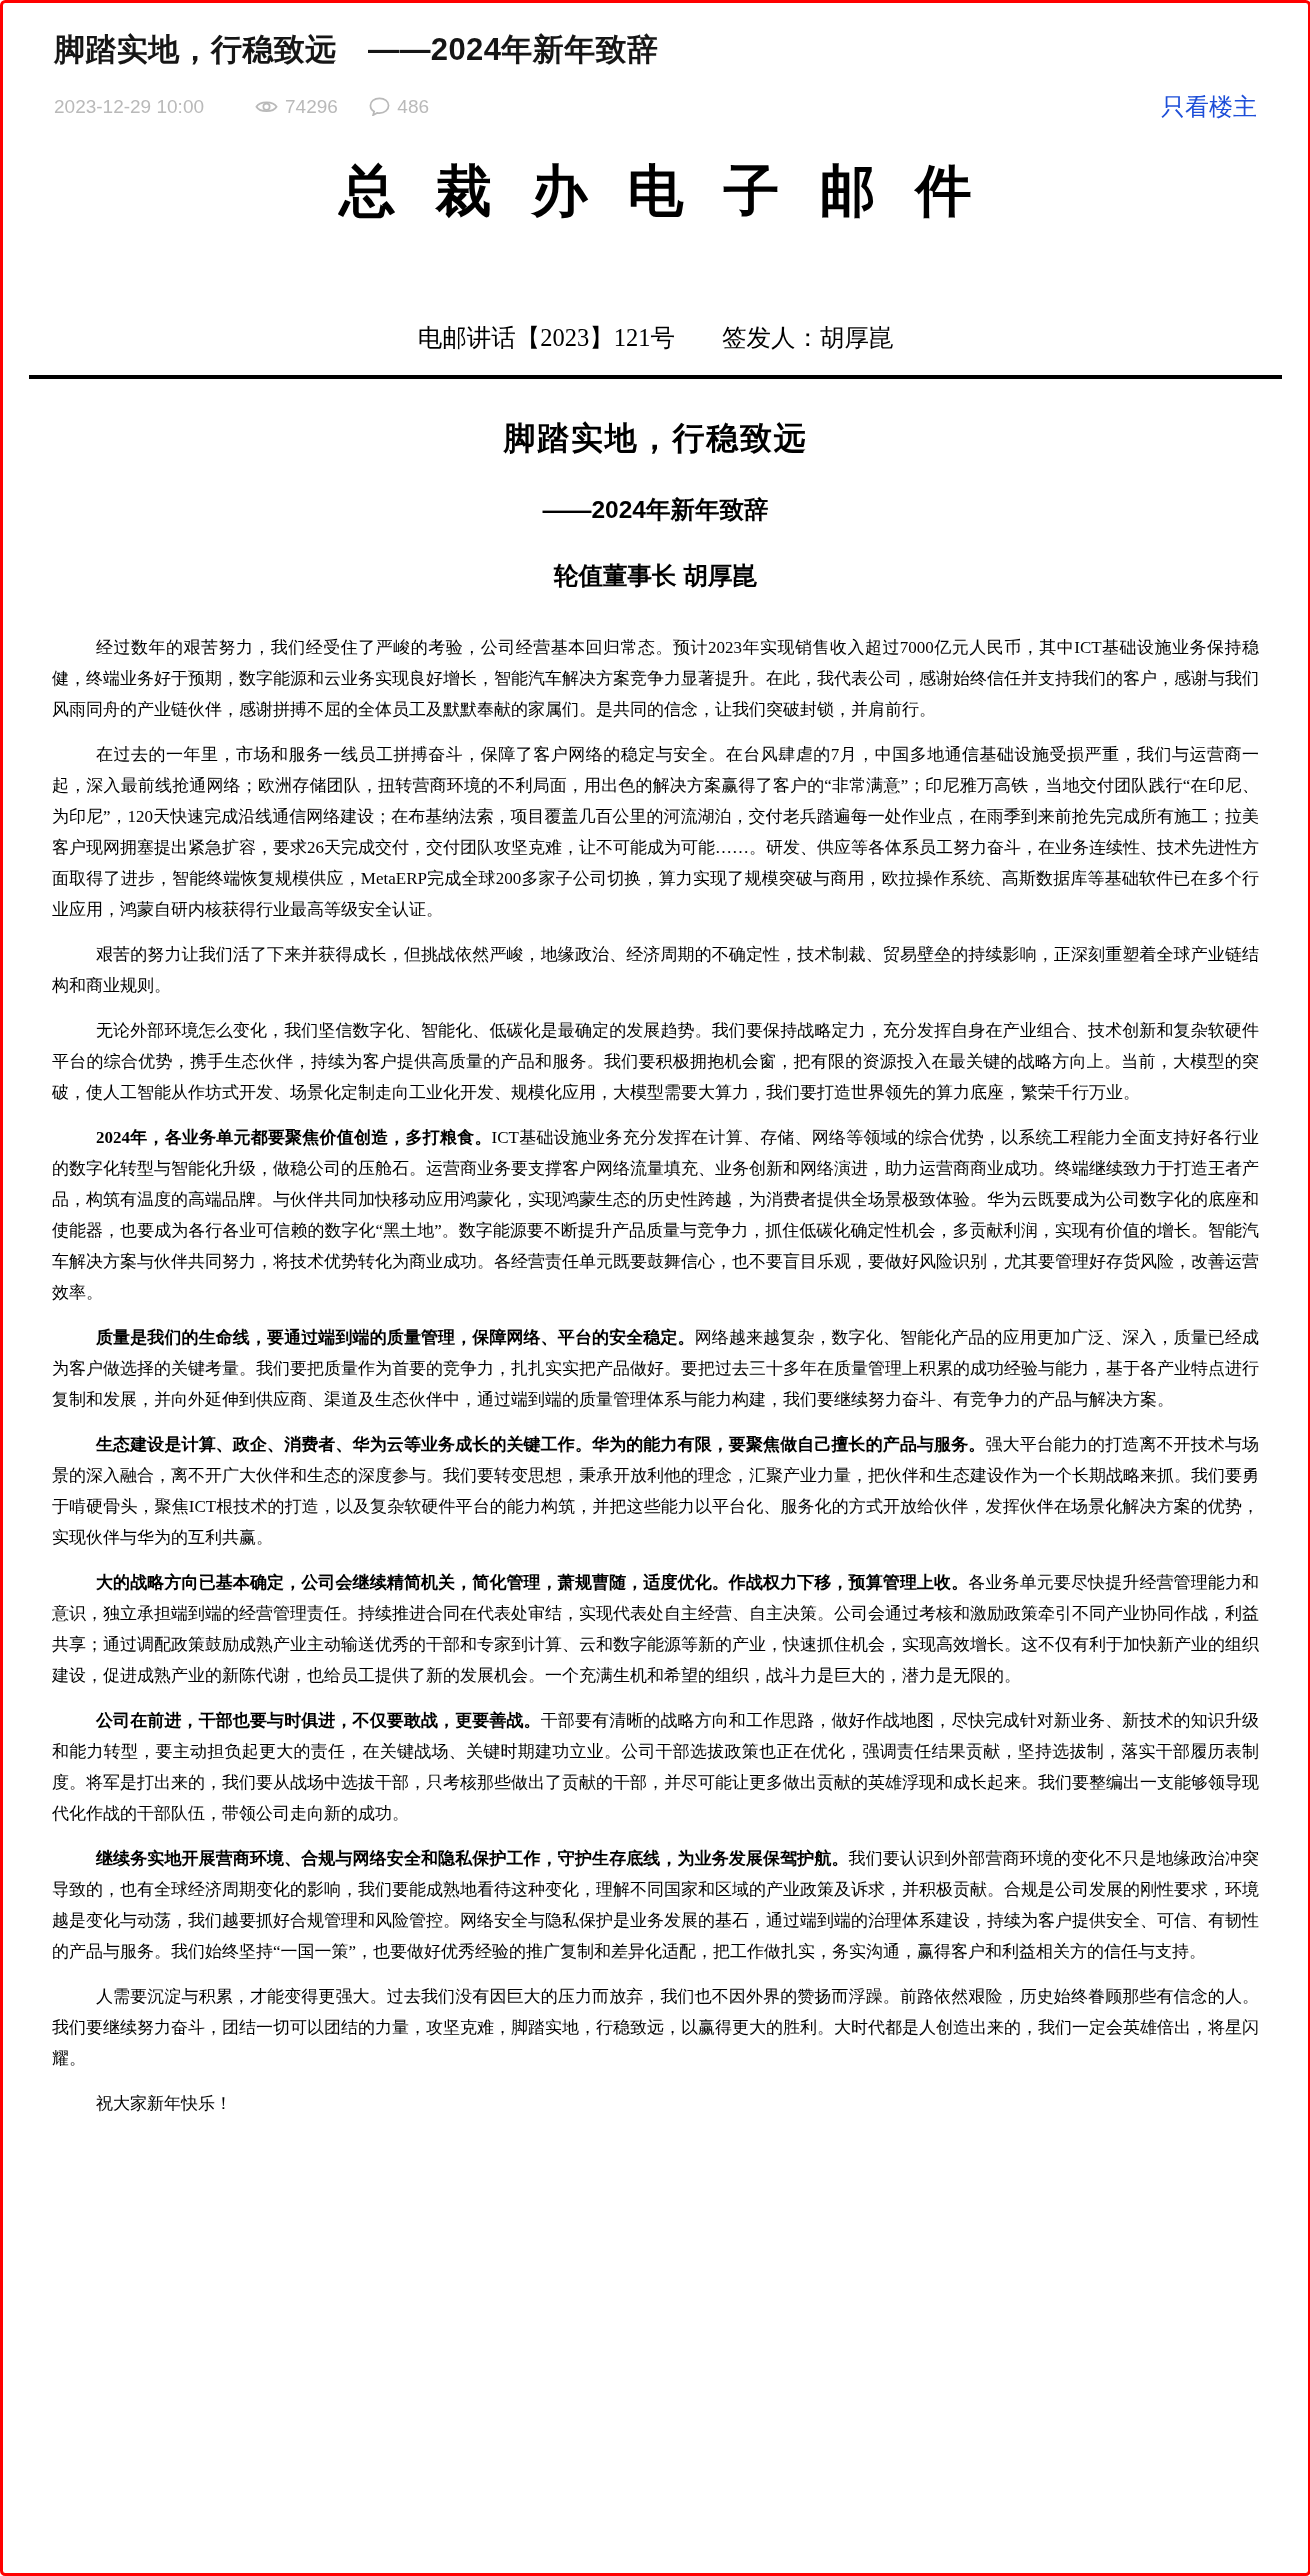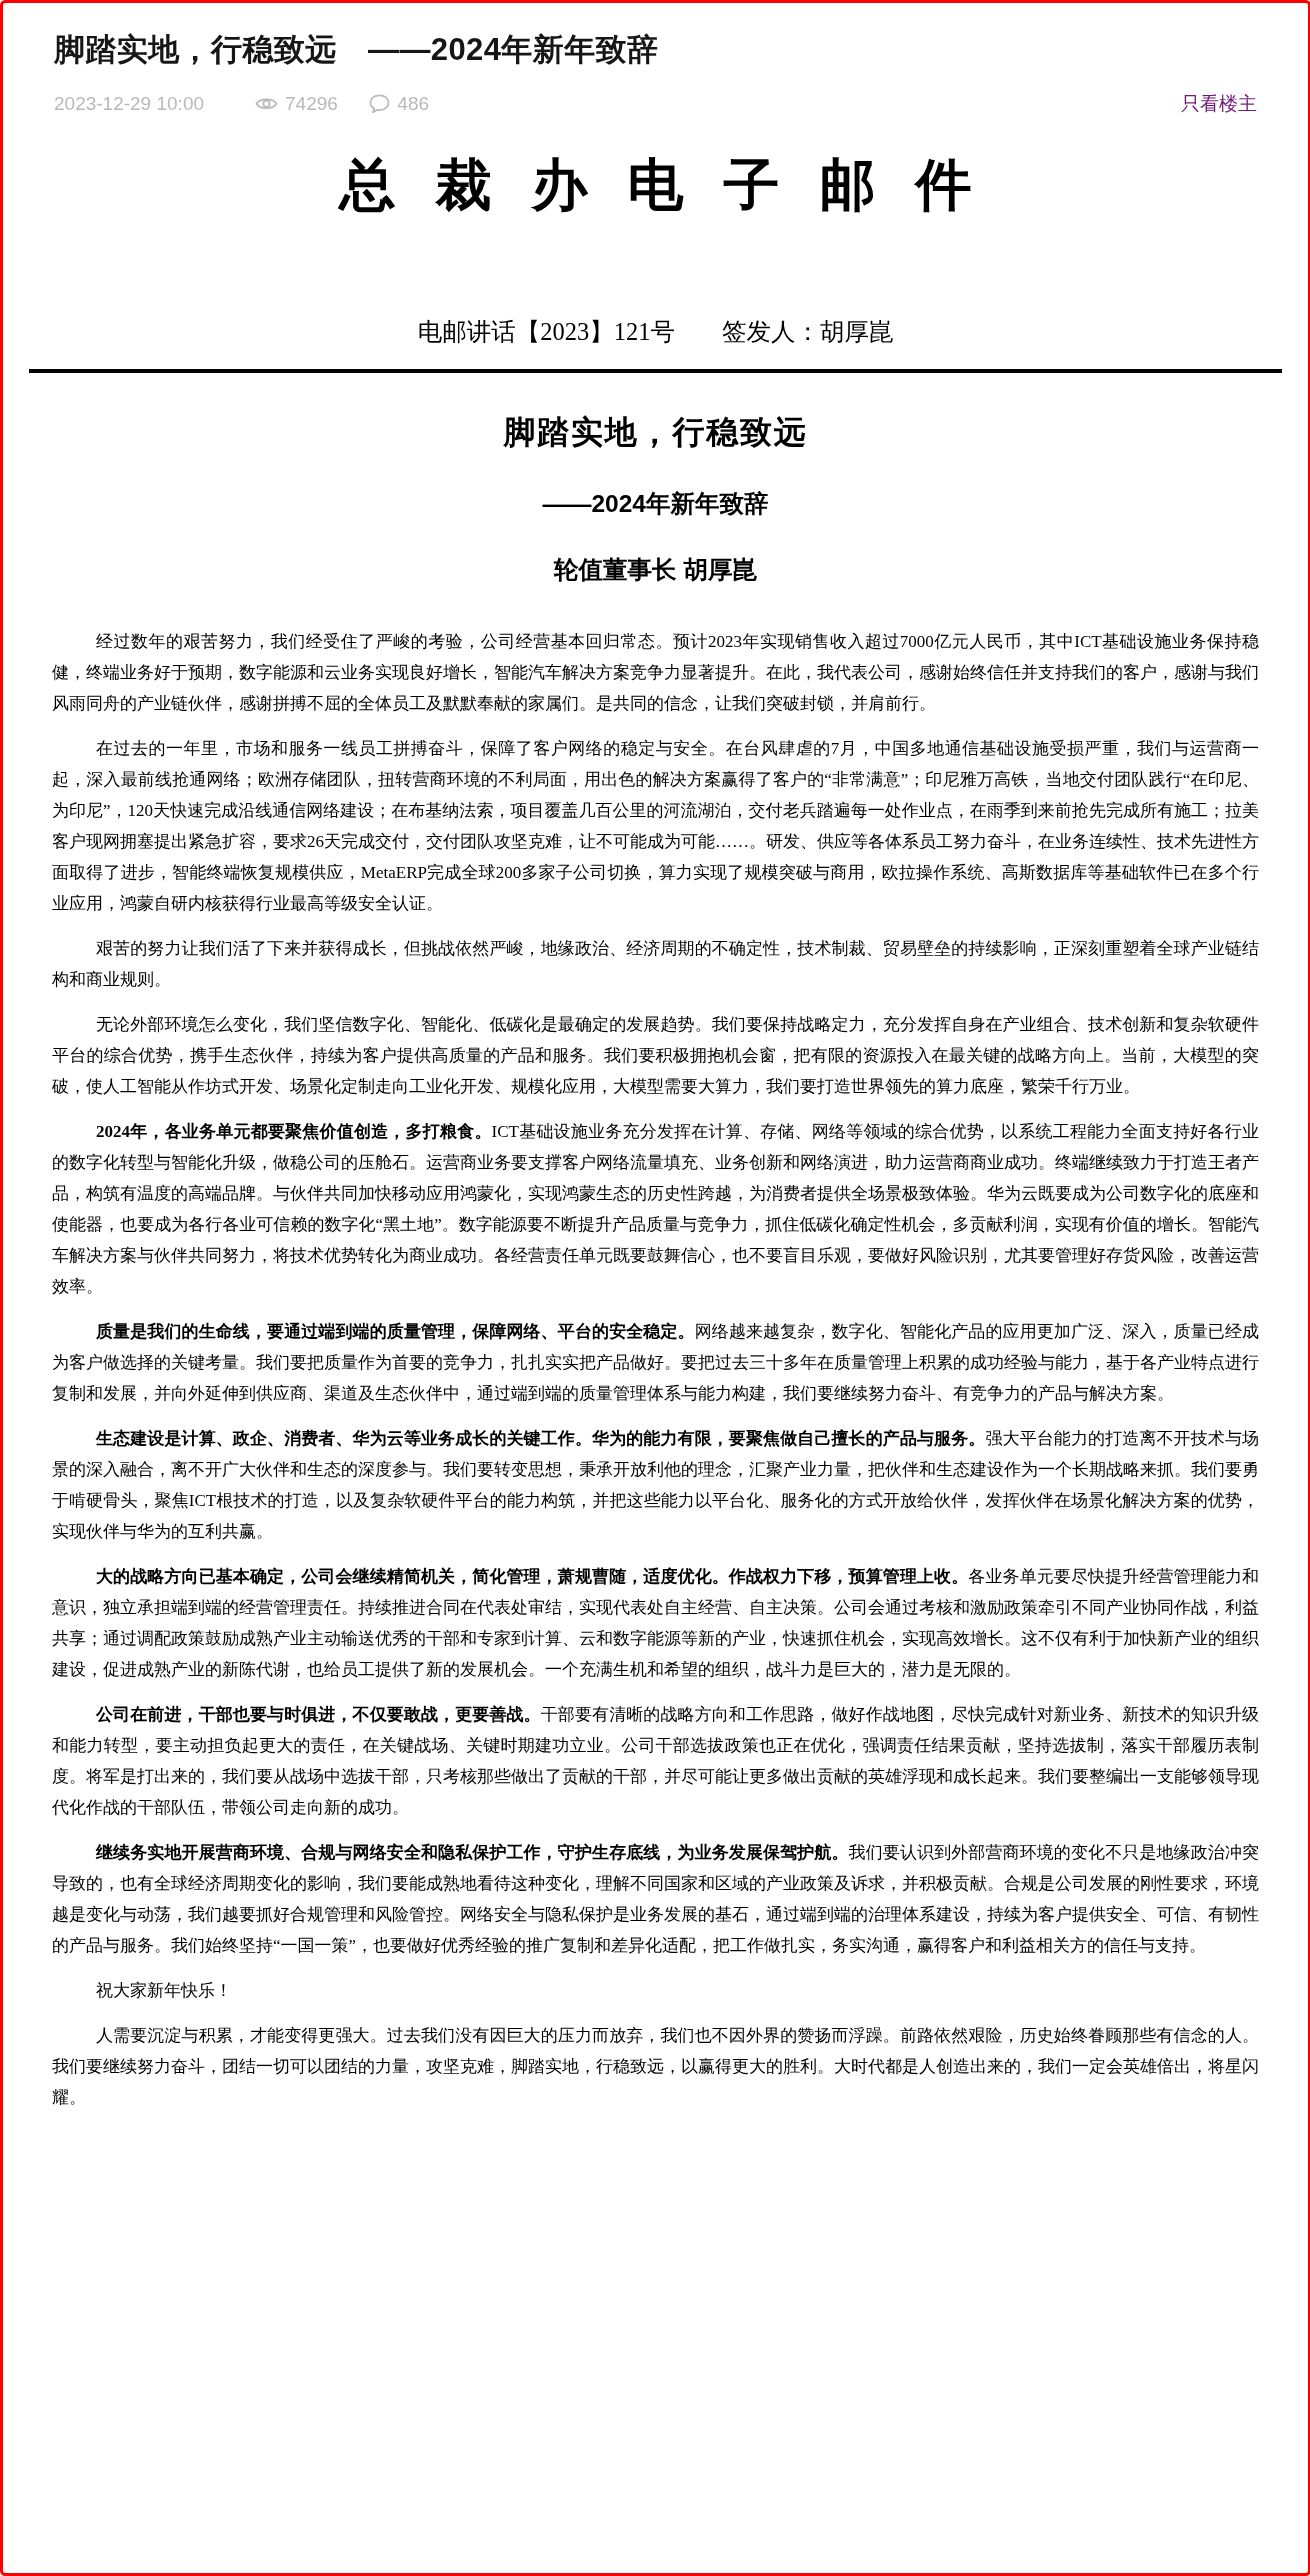--- a/index.html
+++ b/index.html
@@ -14,21 +14,21 @@
     color:#000;
   }
   
   .post-header{padding:29px 51px 0 51px;font-family:"Liberation Sans","DejaVu Sans",sans-serif;}
   .post-title{font-size:31px;line-height:35px;font-weight:700;color:#161616;letter-spacing:0.4px;}
   .post-meta{margin-top:23.6px;display:flex;align-items:center;font-size:19px;color:#b9b9b9;}
   .meta-stat{display:flex;align-items:center;}
   .meta-stat.views{margin-left:51px;}
   .meta-stat.comments{margin-left:31.5px;}
   .meta-stat svg{margin-right:7px;display:block;}
-  .only-author{margin-left:auto;color:#701a75;font-size:19px;cursor:pointer;text-align:center;}
+  .only-author{margin-left:auto;color:#1d4ed8;font-size:24px;cursor:pointer;text-align:center;}
   
   .masthead-wrap{margin-top:40px;text-align:center;}
   .masthead{
     display:inline-block;font-family:"Liberation Sans","DejaVu Sans",sans-serif;
     font-weight:900;font-size:56px;line-height:1;color:#000;
     letter-spacing:40px;margin-right:-40px;white-space:nowrap;
   }
   .doc{font-family:"Liberation Serif","DejaVu Serif",serif;}
   .doc-meta{margin-top:107px;display:flex;justify-content:center;gap:47px;font-size:24.5px;line-height:24.5px;}
   .rule-top{margin:24.5px 26px 0 26px;border-top:4.4px solid #000;}
@@ -96,20 +96,20 @@
         <p class="para"><b></b><span>经过数年的艰苦努力，我们经受住了严峻的考验，公司经营基本回归常态。预计2023年实现销售收入超过7000亿元人民币，其中ICT基础设施业务保持稳健，终端业务好于预期，数字能源和云业务实现良好增长，智能汽车解决方案竞争力显著提升。在此，我代表公司，感谢始终信任并支持我们的客户，感谢与我们风雨同舟的产业链伙伴，感谢拼搏不屈的全体员工及默默奉献的家属们。是共同的信念，让我们突破封锁，并肩前行。</span></p>
         <p class="para"><b></b><span>在过去的一年里，市场和服务一线员工拼搏奋斗，保障了客户网络的稳定与安全。在台风肆虐的7月，中国多地通信基础设施受损严重，我们与运营商一起，深入最前线抢通网络；欧洲存储团队，扭转营商环境的不利局面，用出色的解决方案赢得了客户的“非常满意”；印尼雅万高铁，当地交付团队践行“在印尼、为印尼”，120天快速完成沿线通信网络建设；在布基纳法索，项目覆盖几百公里的河流湖泊，交付老兵踏遍每一处作业点，在雨季到来前抢先完成所有施工；拉美客户现网拥塞提出紧急扩容，要求26天完成交付，交付团队攻坚克难，让不可能成为可能……。研发、供应等各体系员工努力奋斗，在业务连续性、技术先进性方面取得了进步，智能终端恢复规模供应，MetaERP完成全球200多家子公司切换，算力实现了规模突破与商用，欧拉操作系统、高斯数据库等基础软件已在多个行业应用，鸿蒙自研内核获得行业最高等级安全认证。</span></p>
         <p class="para"><b></b><span>艰苦的努力让我们活了下来并获得成长，但挑战依然严峻，地缘政治、经济周期的不确定性，技术制裁、贸易壁垒的持续影响，正深刻重塑着全球产业链结构和商业规则。</span></p>
         <p class="para"><b></b><span>无论外部环境怎么变化，我们坚信数字化、智能化、低碳化是最确定的发展趋势。我们要保持战略定力，充分发挥自身在产业组合、技术创新和复杂软硬件平台的综合优势，携手生态伙伴，持续为客户提供高质量的产品和服务。我们要积极拥抱机会窗，把有限的资源投入在最关键的战略方向上。当前，大模型的突破，使人工智能从作坊式开发、场景化定制走向工业化开发、规模化应用，大模型需要大算力，我们要打造世界领先的算力底座，繁荣千行万业。</span></p>
         <p class="para"><b>2024年，各业务单元都要聚焦价值创造，多打粮食。</b><span>ICT基础设施业务充分发挥在计算、存储、网络等领域的综合优势，以系统工程能力全面支持好各行业的数字化转型与智能化升级，做稳公司的压舱石。运营商业务要支撑客户网络流量填充、业务创新和网络演进，助力运营商商业成功。终端继续致力于打造王者产品，构筑有温度的高端品牌。与伙伴共同加快移动应用鸿蒙化，实现鸿蒙生态的历史性跨越，为消费者提供全场景极致体验。华为云既要成为公司数字化的底座和使能器，也要成为各行各业可信赖的数字化“黑土地”。数字能源要不断提升产品质量与竞争力，抓住低碳化确定性机会，多贡献利润，实现有价值的增长。智能汽车解决方案与伙伴共同努力，将技术优势转化为商业成功。各经营责任单元既要鼓舞信心，也不要盲目乐观，要做好风险识别，尤其要管理好存货风险，改善运营效率。</span></p>
         <p class="para"><b>质量是我们的生命线，要通过端到端的质量管理，保障网络、平台的安全稳定。</b><span>网络越来越复杂，数字化、智能化产品的应用更加广泛、深入，质量已经成为客户做选择的关键考量。我们要把质量作为首要的竞争力，扎扎实实把产品做好。要把过去三十多年在质量管理上积累的成功经验与能力，基于各产业特点进行复制和发展，并向外延伸到供应商、渠道及生态伙伴中，通过端到端的质量管理体系与能力构建，我们要继续努力奋斗、有竞争力的产品与解决方案。</span></p>
         <p class="para"><b>生态建设是计算、政企、消费者、华为云等业务成长的关键工作。华为的能力有限，要聚焦做自己擅长的产品与服务。</b><span>强大平台能力的打造离不开技术与场景的深入融合，离不开广大伙伴和生态的深度参与。我们要转变思想，秉承开放利他的理念，汇聚产业力量，把伙伴和生态建设作为一个长期战略来抓。我们要勇于啃硬骨头，聚焦ICT根技术的打造，以及复杂软硬件平台的能力构筑，并把这些能力以平台化、服务化的方式开放给伙伴，发挥伙伴在场景化解决方案的优势，实现伙伴与华为的互利共赢。</span></p>
         <p class="para"><b>大的战略方向已基本确定，公司会继续精简机关，简化管理，萧规曹随，适度优化。作战权力下移，预算管理上收。</b><span>各业务单元要尽快提升经营管理能力和意识，独立承担端到端的经营管理责任。持续推进合同在代表处审结，实现代表处自主经营、自主决策。公司会通过考核和激励政策牵引不同产业协同作战，利益共享；通过调配政策鼓励成熟产业主动输送优秀的干部和专家到计算、云和数字能源等新的产业，快速抓住机会，实现高效增长。这不仅有利于加快新产业的组织建设，促进成熟产业的新陈代谢，也给员工提供了新的发展机会。一个充满生机和希望的组织，战斗力是巨大的，潜力是无限的。</span></p>
         <p class="para"><b>公司在前进，干部也要与时俱进，不仅要敢战，更要善战。</b><span>干部要有清晰的战略方向和工作思路，做好作战地图，尽快完成针对新业务、新技术的知识升级和能力转型，要主动担负起更大的责任，在关键战场、关键时期建功立业。公司干部选拔政策也正在优化，强调责任结果贡献，坚持选拔制，落实干部履历表制度。将军是打出来的，我们要从战场中选拔干部，只考核那些做出了贡献的干部，并尽可能让更多做出贡献的英雄浮现和成长起来。我们要整编出一支能够领导现代化作战的干部队伍，带领公司走向新的成功。</span></p>
         <p class="para"><b>继续务实地开展营商环境、合规与网络安全和隐私保护工作，守护生存底线，为业务发展保驾护航。</b><span>我们要认识到外部营商环境的变化不只是地缘政治冲突导致的，也有全球经济周期变化的影响，我们要能成熟地看待这种变化，理解不同国家和区域的产业政策及诉求，并积极贡献。合规是公司发展的刚性要求，环境越是变化与动荡，我们越要抓好合规管理和风险管控。网络安全与隐私保护是业务发展的基石，通过端到端的治理体系建设，持续为客户提供安全、可信、有韧性的产品与服务。我们始终坚持“一国一策”，也要做好优秀经验的推广复制和差异化适配，把工作做扎实，务实沟通，赢得客户和利益相关方的信任与支持。</span></p>
+        <p class="para"><b></b><span>人需要沉淀与积累，才能变得更强大。过去我们没有因巨大的压力而放弃，我们也不因外界的赞扬而浮躁。前路依然艰险，历史始终眷顾那些有信念的人。我们要继续努力奋斗，团结一切可以团结的力量，攻坚克难，脚踏实地，行稳致远，以赢得更大的胜利。大时代都是人创造出来的，我们一定会英雄倍出，将星闪耀。</span></p>
         <p class="para"><b></b><span>祝大家新年快乐！</span></p>
-        <p class="para"><b></b><span>人需要沉淀与积累，才能变得更强大。过去我们没有因巨大的压力而放弃，我们也不因外界的赞扬而浮躁。前路依然艰险，历史始终眷顾那些有信念的人。我们要继续努力奋斗，团结一切可以团结的力量，攻坚克难，脚踏实地，行稳致远，以赢得更大的胜利。大时代都是人创造出来的，我们一定会英雄倍出，将星闪耀。</span></p>
       </div>
 
   </div>
 
 </div>
 
 
 </body></html>

